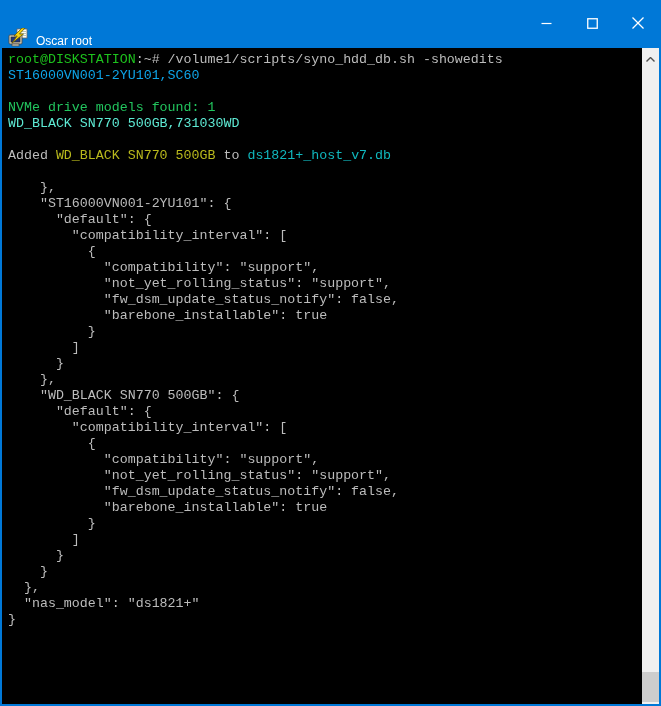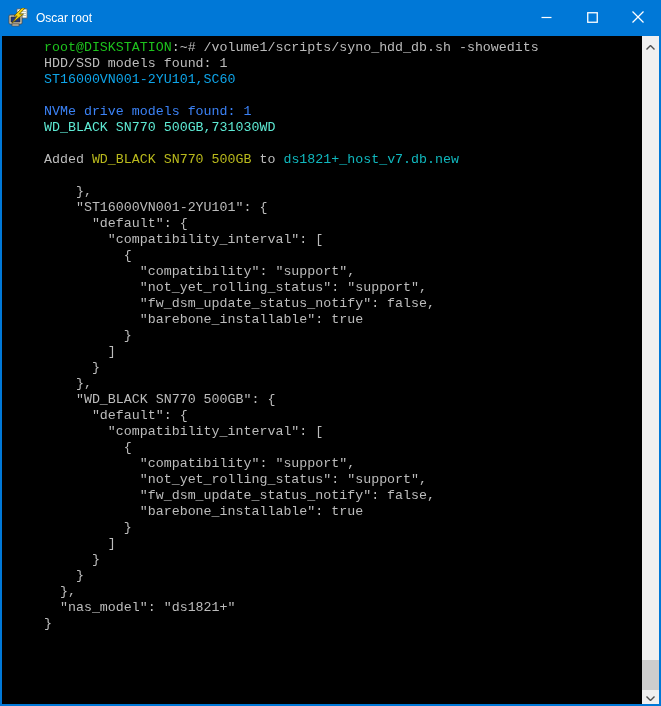--- a/index.html
+++ b/index.html
@@ -12,25 +12,25 @@
     display: flex;
     flex-direction: column;
     border-left: 2px solid #0078d7;
     border-right: 2px solid #0078d7;
     border-bottom: 2px solid #0078d7;
     background: #000;
     font-family: "Liberation Sans", sans-serif;
   }
 
   .titlebar {
-    height: 36px;
+    height: 48px;
     min-height: 30px;
     background: #0078d7;
     display: flex;
-    align-items: center;
+    align-items: flex-end;
     margin: 0 -2px; 
   }
   .app-icon {
     width: 20px; height: 20px;
     margin-left: 8px;
     display: flex; align-items: center; justify-content: center;
   }
   .title-text {
     color: #ffffff;
     font-size: 12px;
@@ -56,21 +56,20 @@
     min-width: 0;
     overflow: hidden;
     padding: 4px 0 0 6px;
     font-family: "Liberation Mono", "DejaVu Sans Mono", monospace;
     font-size: 13.3px;
     line-height: 16px;
   }
   .term-line {
     white-space: pre;
     height: 16px;
-    margin-left: 36px;
   }
 
   .scrollbar {
     width: 17px;
     background: #f0f0f0;
     display: flex;
     flex-direction: column;
   }
   .sb-btn {
     height: 17px; min-height: 17px;
@@ -132,27 +131,26 @@
             <line x1="11.5" y1="0.5" x2="0.5" y2="11.5" stroke="#ffffff" stroke-width="1.3"></line>
           </svg>
         </span>
       </div>
     </div>
   </div>
 
   <div class="win-body">
     <div class="terminal" id="terminal">
         <div class="term-line"><span style="color: rgb(29, 194, 29);">root@DISKSTATION</span><span style="color: rgb(188, 188, 188);">:~# /volume1/scripts/syno_hdd_db.sh -showedits</span></div>
-        <div class="term-line"><span style="color: rgb(188, 188, 188);">HDD/SSD models found: 1</span></div>
         <div class="term-line"><span style="color: #0ea5e9;">ST16000VN001-2YU101,SC60</span></div>
         <div class="term-line"><span style="color: rgb(188, 188, 188);"></span></div>
-        <div class="term-line"><span style="color: #3b82f6;">NVMe drive models found: 1</span></div>
+        <div class="term-line"><span style="color: #22c55e;">NVMe drive models found: 1</span></div>
         <div class="term-line"><span style="color: #5eead4;">WD_BLACK SN770 500GB,731030WD</span></div>
         <div class="term-line"><span style="color: rgb(188, 188, 188);"></span></div>
-        <div class="term-line"><span style="color: rgb(188, 188, 188);">Added </span><span style="color: rgb(185, 185, 28);">WD_BLACK SN770 500GB</span><span style="color: rgb(188, 188, 188);"> to </span><span style="color: rgb(16, 184, 190);">ds1821+_host_v7.db.new</span></div>
+        <div class="term-line"><span style="color: rgb(188, 188, 188);">Added </span><span style="color: rgb(185, 185, 28);">WD_BLACK SN770 500GB</span><span style="color: rgb(188, 188, 188);"> to </span><span style="color: rgb(16, 184, 190);">ds1821+_host_v7.db</span></div>
         <div class="term-line"><span style="color: rgb(188, 188, 188);"></span></div>
         <div class="term-line"><span style="color: rgb(188, 188, 188);">    },</span></div>
         <div class="term-line"><span style="color: rgb(188, 188, 188);">    "ST16000VN001-2YU101": {</span></div>
         <div class="term-line"><span style="color: rgb(188, 188, 188);">      "default": {</span></div>
         <div class="term-line"><span style="color: rgb(188, 188, 188);">        "compatibility_interval": [</span></div>
         <div class="term-line"><span style="color: rgb(188, 188, 188);">          {</span></div>
         <div class="term-line"><span style="color: rgb(188, 188, 188);">            "compatibility": "support",</span></div>
         <div class="term-line"><span style="color: rgb(188, 188, 188);">            "not_yet_rolling_status": "support",</span></div>
         <div class="term-line"><span style="color: rgb(188, 188, 188);">            "fw_dsm_update_status_notify": false,</span></div>
         <div class="term-line"><span style="color: rgb(188, 188, 188);">            "barebone_installable": true</span></div>

